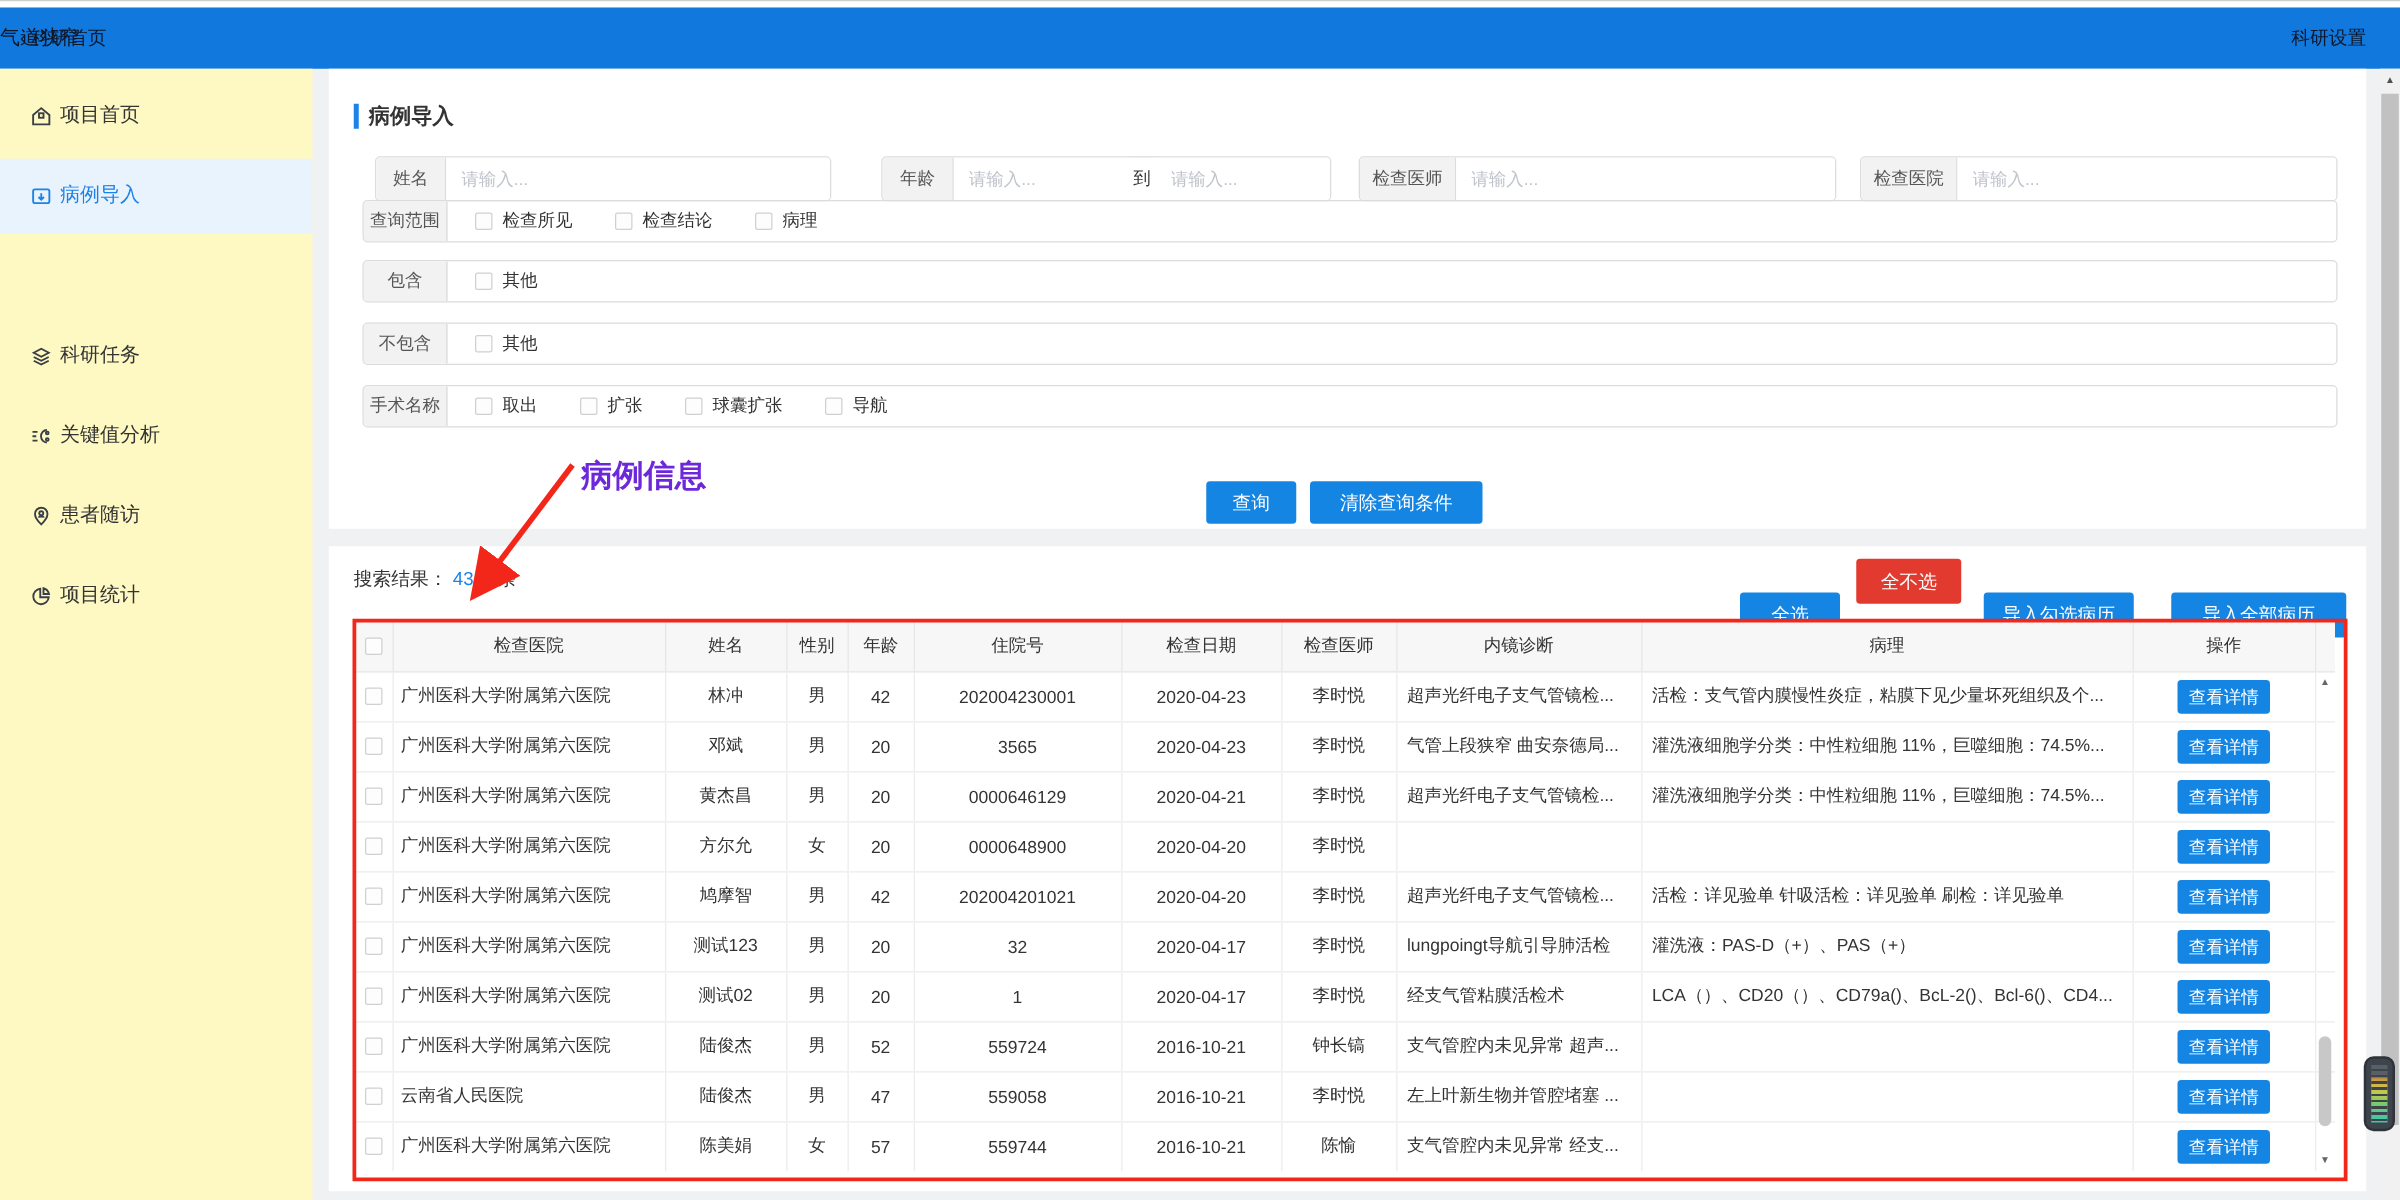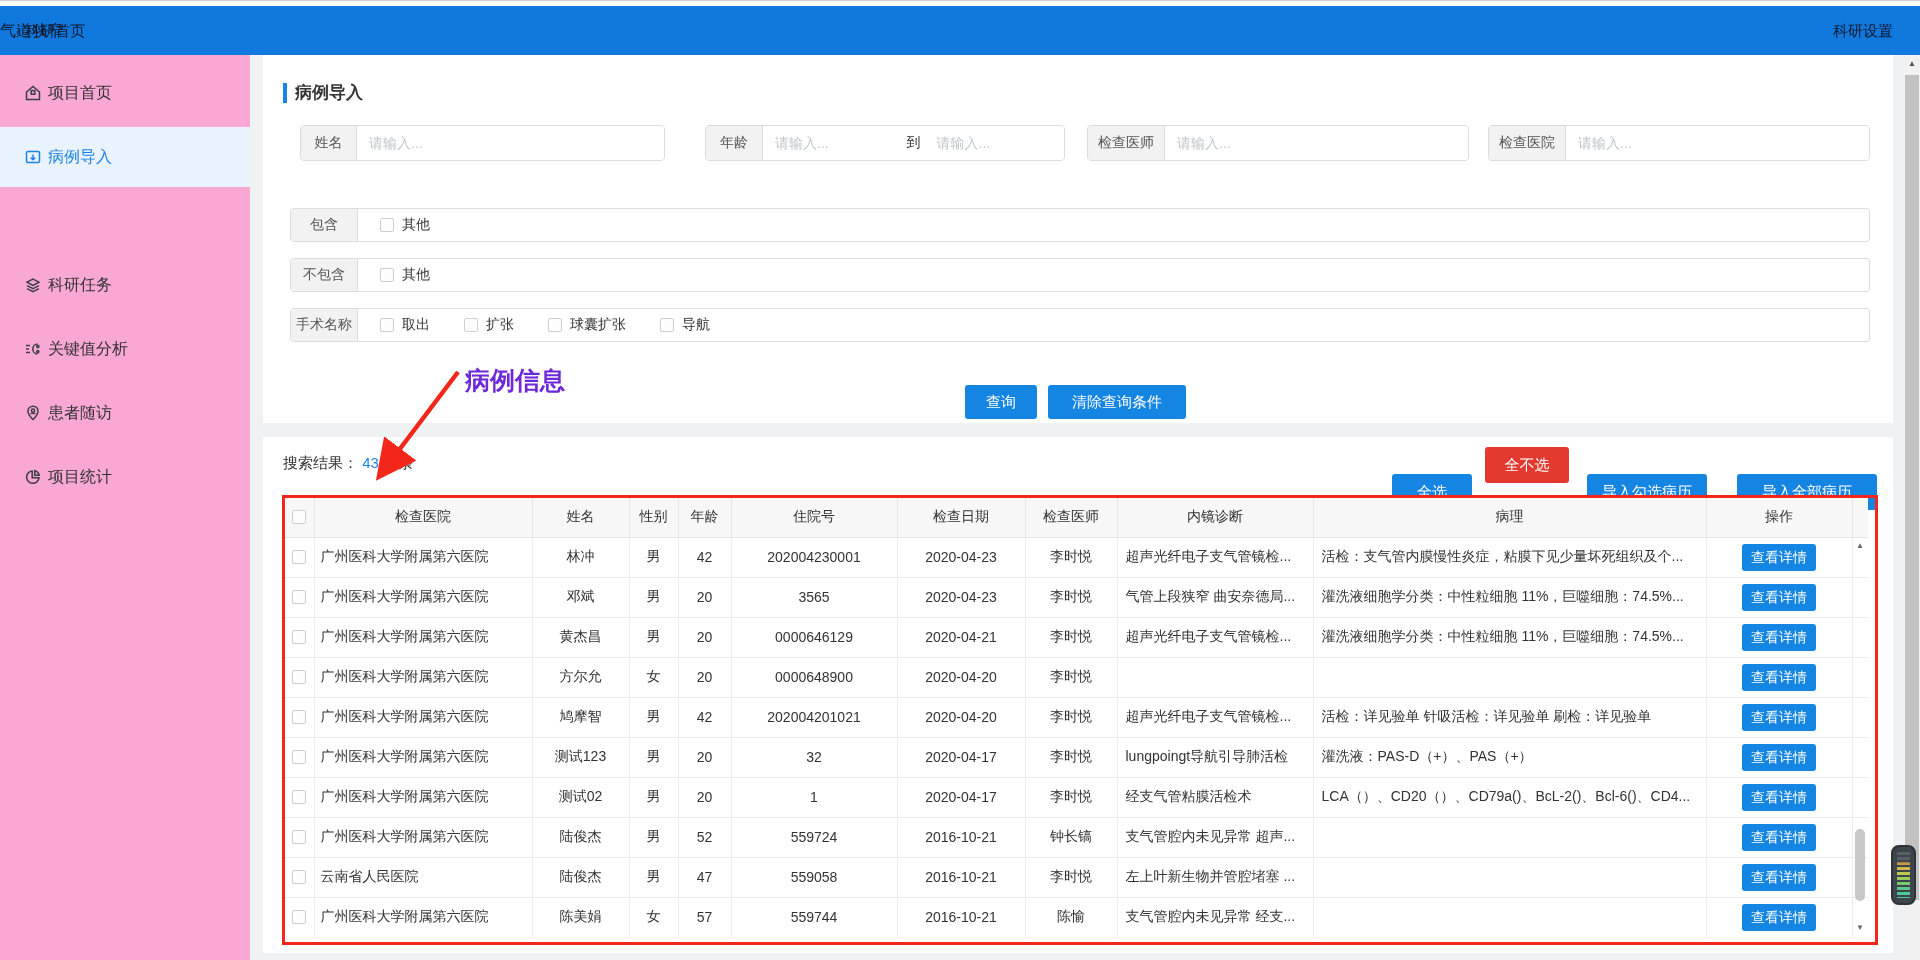--- a/index.html
+++ b/index.html
@@ -8,21 +8,21 @@
   #screen { position:relative; width:1920px; height:960px; background:#f0f1f2; overflow:hidden; }
 
   
   .topstrip { position:absolute; left:0; top:0; width:1920px; height:6px; background:#ffffff; border-top:1px solid #cfcfcf; }
   .topbar { position:absolute; left:0; top:6px; width:1920px; height:49px; background:#1179dd; color:#0f172a; }
   .topbar .back { position:absolute; left:16px; top:0; height:49px; line-height:49px; font-size:15px; cursor:pointer; }
   .topbar .title { position:absolute; left:0; width:1920px; text-align:left; height:49px; line-height:49px; font-size:16px; }
   .topbar .settings { position:absolute; right:27px; top:0; height:49px; line-height:49px; font-size:15px; cursor:pointer; }
 
   
-  .sidebar { position:absolute; left:0; top:55px; width:250px; height:905px; background:#f9a8d4; }
+  .sidebar { position:absolute; left:0; top:55px; width:250px; height:905px; background:#fef9c3; }
   .side-item { position:absolute; left:0; width:250px; height:60px; cursor:pointer; }
   .side-item .icn { position:absolute; left:24px; top:21px; width:18px; height:18px; }
   .side-item .lbl { position:absolute; left:48px; top:0; height:60px; line-height:60px; font-size:16px; color:#333; }
   .side-item.active { background:#e9f3fd; }
   .side-item.active .lbl { color:#1b82e8; }
   .side-item svg { stroke:#3a3f45; }
   .side-item.active svg { stroke:#1b82e8; }
 
   
   .card { position:absolute; background:#fff; }
@@ -188,20 +188,37 @@
     </div>
     <div class="fgroup" style="left:824px; top:70px; width:382px;">
       <div class="flabel" style="width:77px;">检查医师</div>
       <input type="text" placeholder="请输入..." style="">
     </div>
     <div class="fgroup" style="left:1225px; top:70px; width:382px;">
       <div class="flabel" style="width:77px;">检查医院</div>
       <input type="text" placeholder="请输入..." style="">
     </div>
 
+    <div class="cbrow" style="top:105px;">
+        <div class="flabel">查询范围</div>
+        <div class="opts">
+          <span class="cbopt">
+            <span class="cbox"></span>
+            <span class="ctxt">检查所见</span>
+          </span>
+          <span class="cbopt">
+            <span class="cbox"></span>
+            <span class="ctxt">检查结论</span>
+          </span>
+          <span class="cbopt">
+            <span class="cbox"></span>
+            <span class="ctxt">病理</span>
+          </span>
+        </div>
+      </div>
     <div class="cbrow" style="top:153px;">
         <div class="flabel">包含</div>
         <div class="opts">
           <span class="cbopt">
             <span class="cbox"></span>
             <span class="ctxt">其他</span>
           </span>
         </div>
       </div>
     <div class="cbrow" style="top:203px;">

